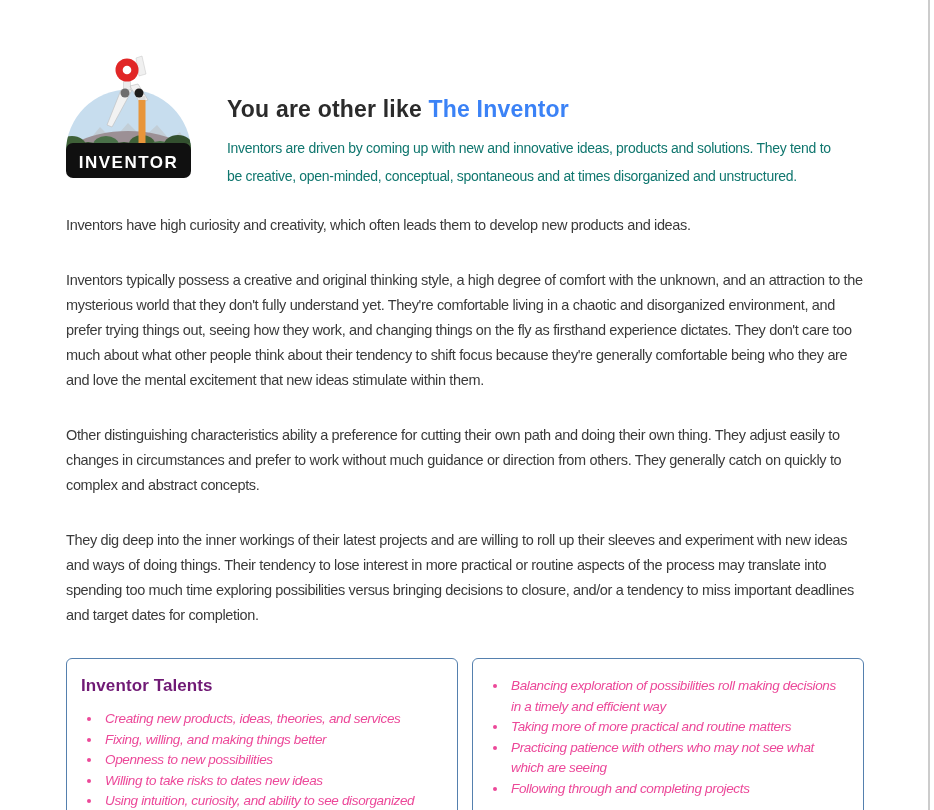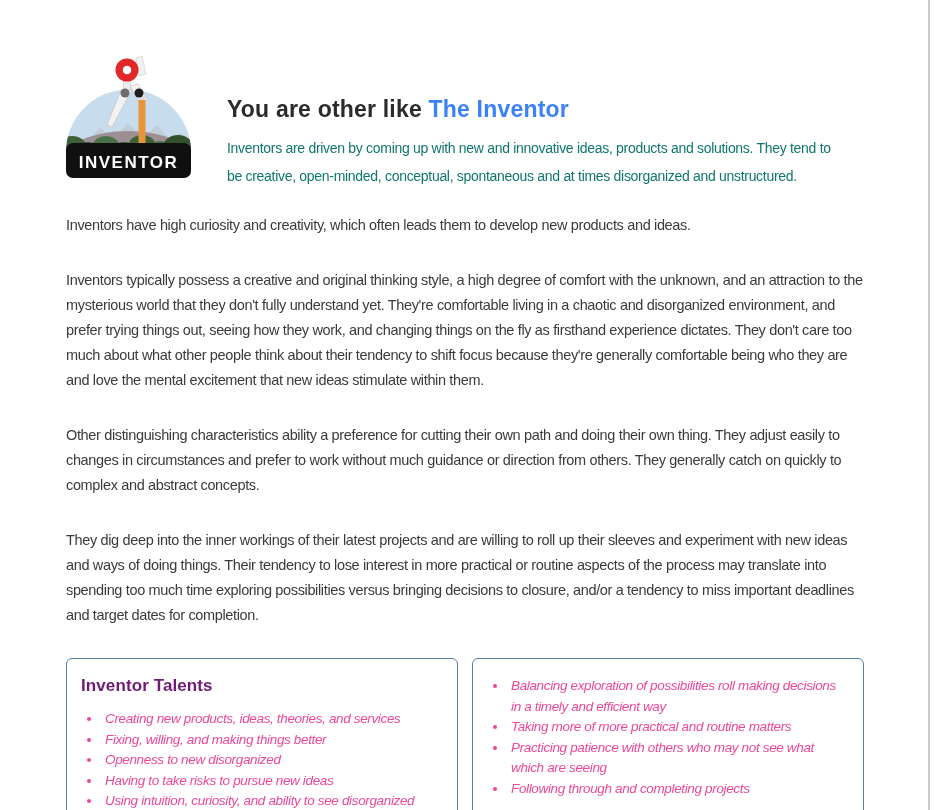--- a/index.html
+++ b/index.html
@@ -160,22 +160,22 @@
     <p>Inventors typically possess a creative and original thinking style, a high degree of comfort with the unknown, and an attraction to the mysterious world that they don't fully understand yet. They're comfortable living in a chaotic and disorganized environment, and prefer trying things out, seeing how they work, and changing things on the fly as firsthand experience dictates. They don't care too much about what other people think about their tendency to shift focus because they're generally comfortable being who they are and love the mental excitement that new ideas stimulate within them.</p>
     <p>Other distinguishing characteristics ability a preference for cutting their own path and doing their own thing. They adjust easily to changes in circumstances and prefer to work without much guidance or direction from others. They generally catch on quickly to complex and abstract concepts.</p>
     <p>They dig deep into the inner workings of their latest projects and are willing to roll up their sleeves and experiment with new ideas and ways of doing things. Their tendency to lose interest in more practical or routine aspects of the process may translate into spending too much time exploring possibilities versus bringing decisions to closure, and/or a tendency to miss important deadlines and target dates for completion.</p>
 
     <div class="panels">
       <section class="panel">
         <h2 class="panel-title">Inventor Talents</h2>
         <ul>
           <li>Creating new products, ideas, theories, and services</li>
           <li>Fixing, willing, and making things better</li>
-          <li>Openness to new disorganized</li>
-          <li>Having to take risks to pursue new ideas</li>
+          <li>Openness to new possibilities</li>
+          <li>Willing to take risks to dates new ideas</li>
           <li>Using intuition, curiosity, and ability to see disorganized needs</li>
           <li>Having unlimited energy and enthusiasm for new projects</li>
         </ul>
       </section>
 
       <section class="panel">
         <ul>
           <li>Balancing exploration of possibilities roll making decisions in a timely and efficient way</li>
           <li>Taking more of more practical and routine matters</li>
           <li>Practicing patience with others who may not see what which are seeing</li>

